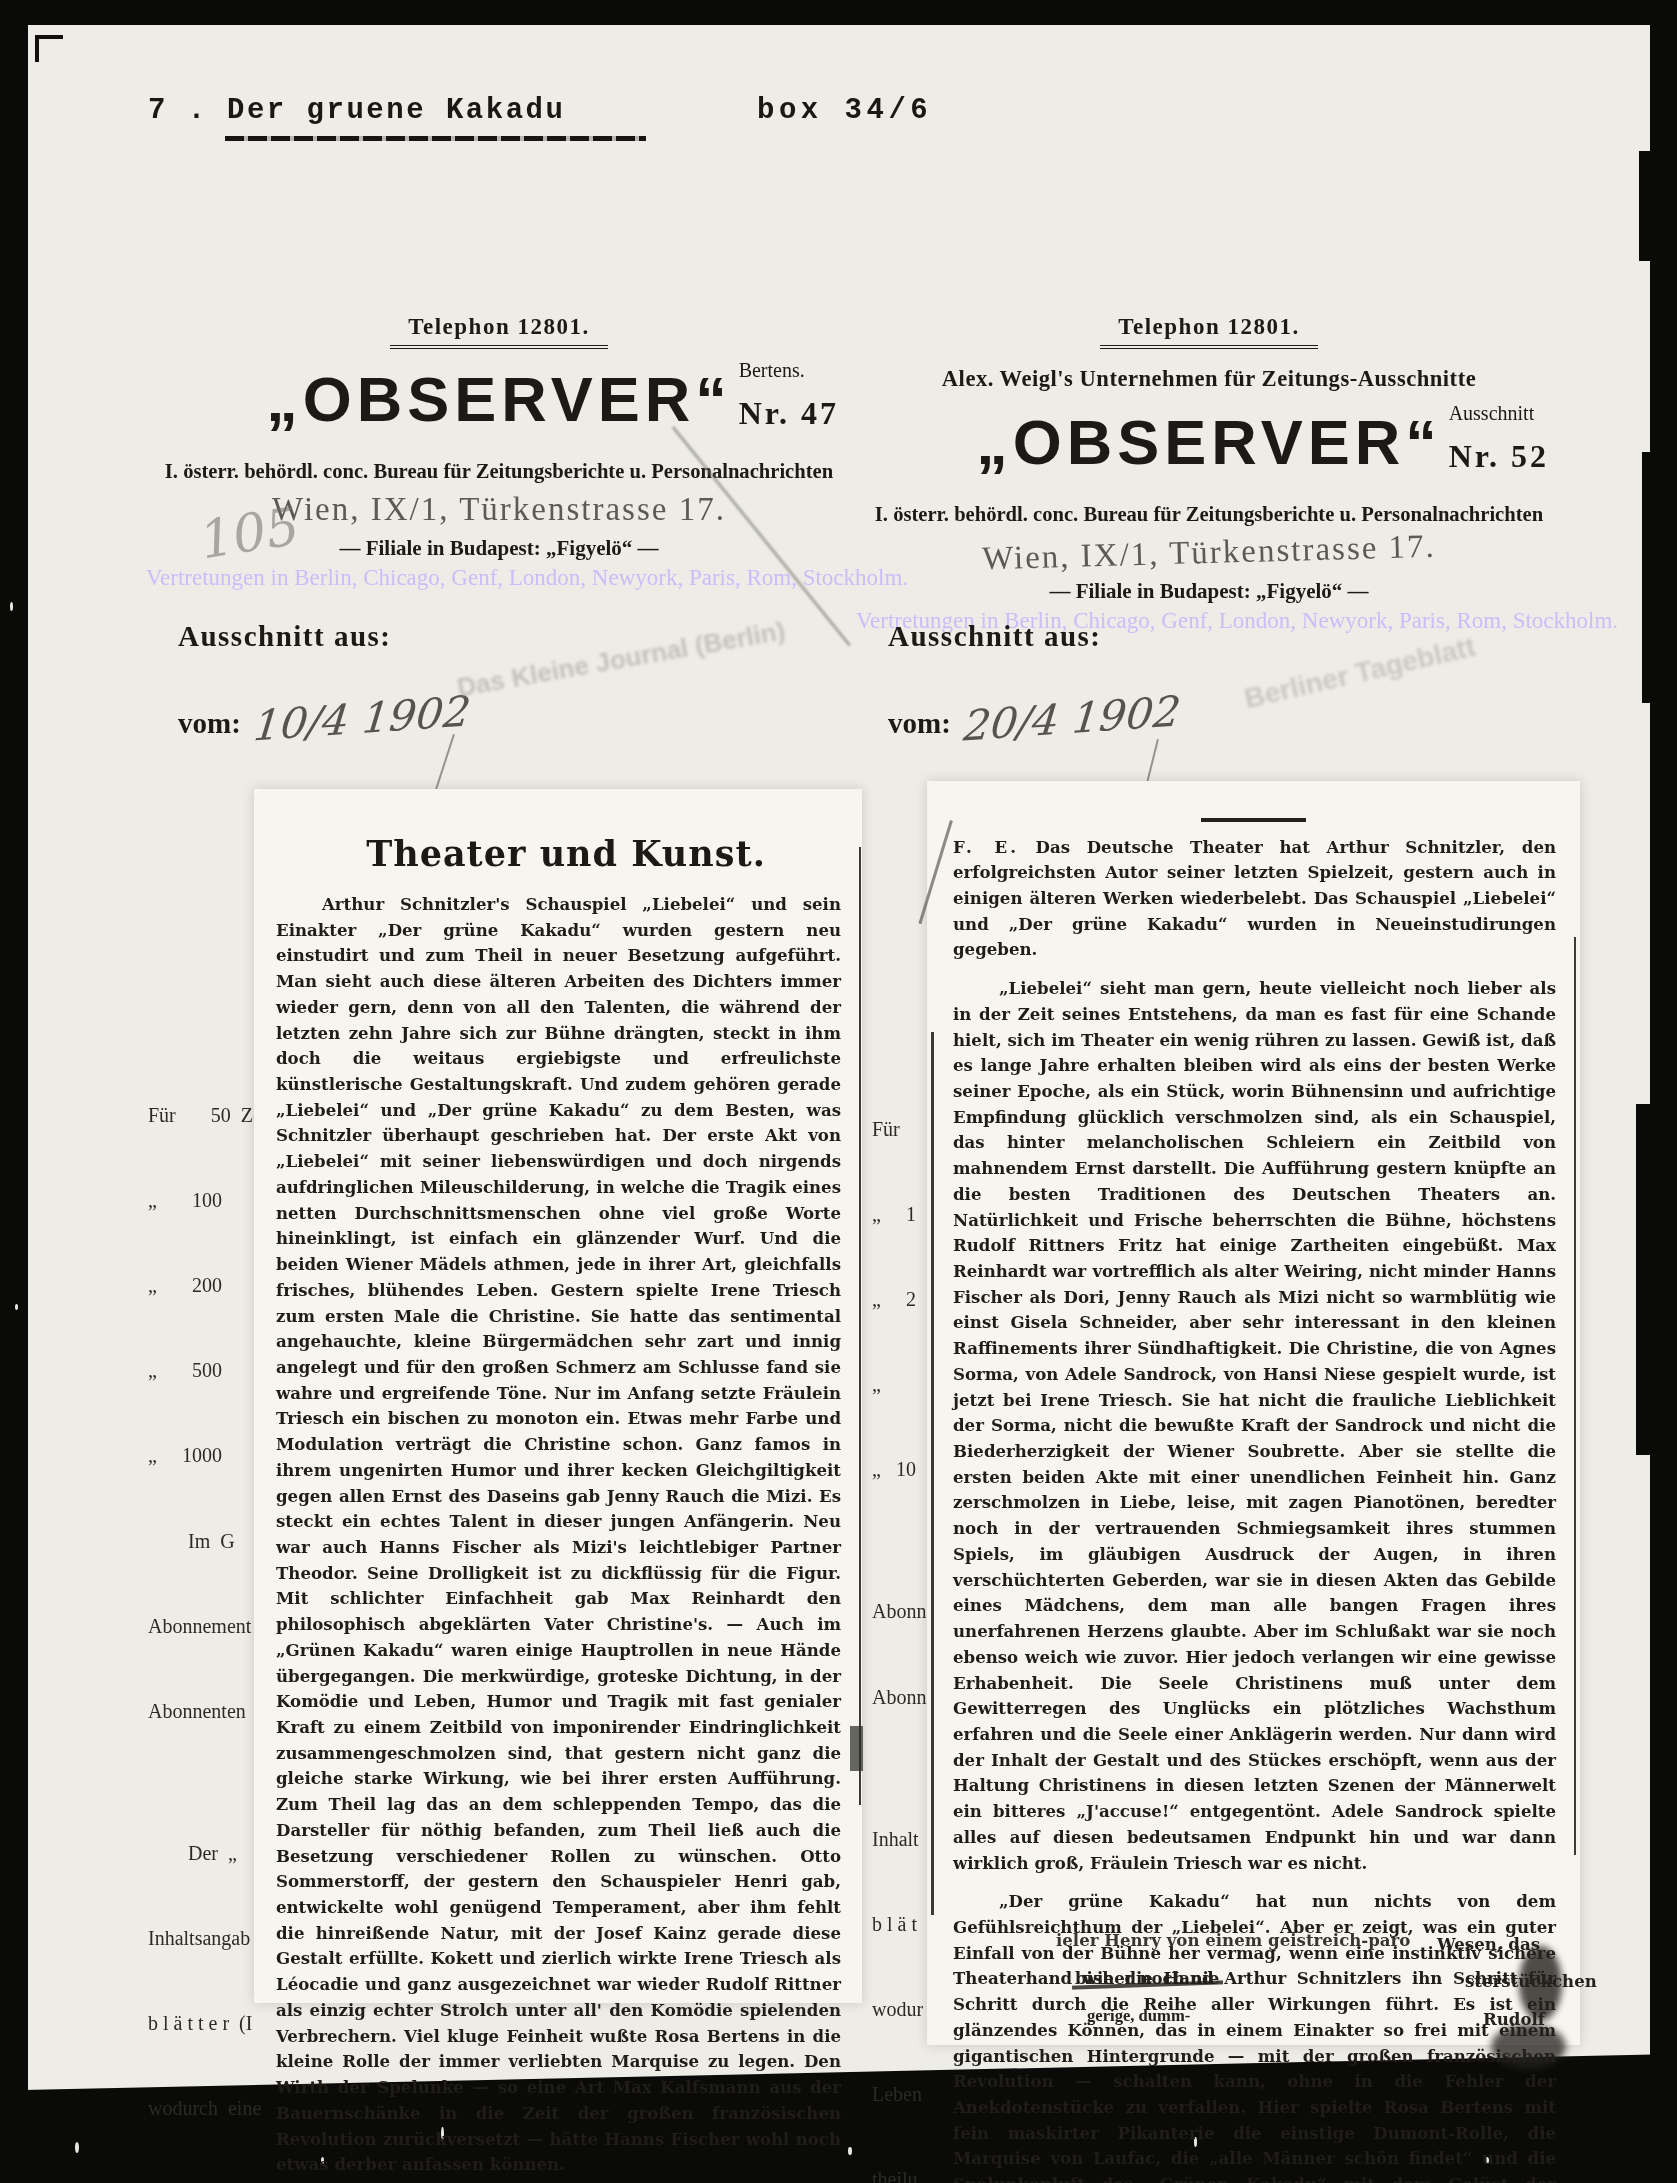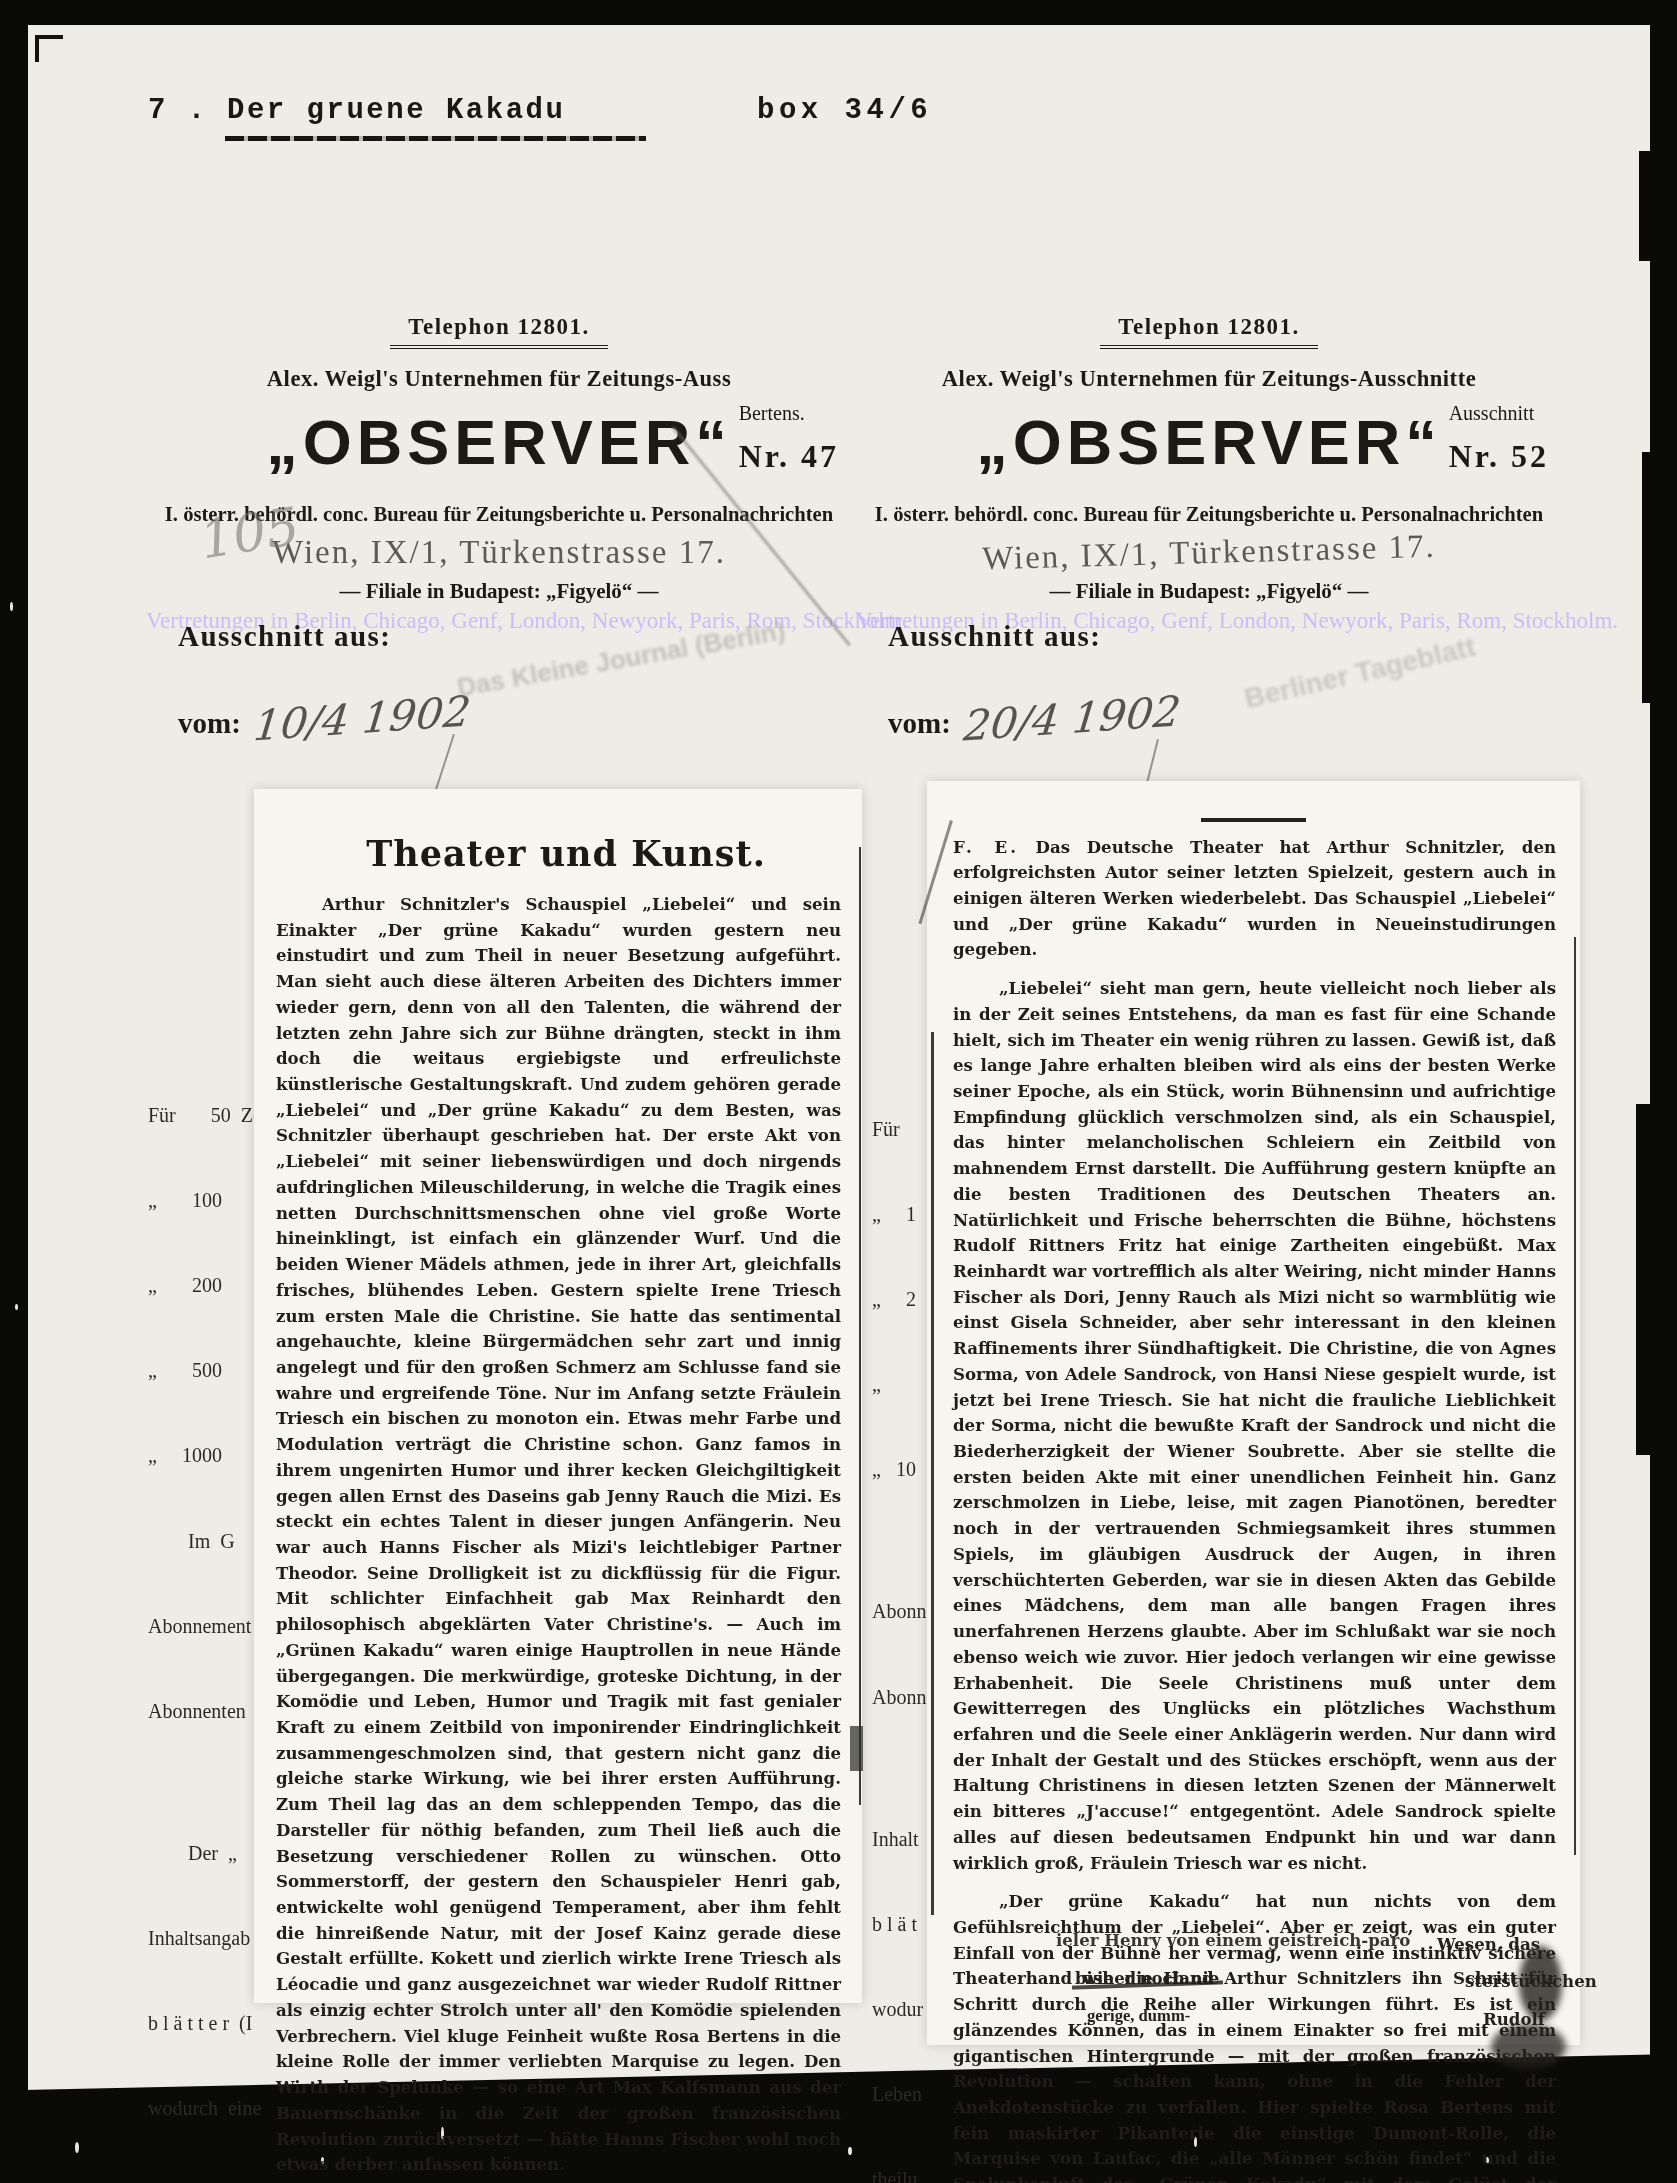--- a/index.html
+++ b/index.html
@@ -123,21 +123,20 @@
   <div class="speck" style="left:15px;top:1304px;width:3px;height:6px;"></div>
   <div class="corner-bracket"></div>
 
   <div class="hdr" id="hdr-index">7 .</div>
   <div class="hdr" id="hdr-title">Der gruene Kakadu</div>
   <div id="hdr-underline"></div>
   <div class="hdr" id="hdr-box">box 34/6</div>
 
   <div class="form" id="form1">
     <div><span class="telephon">Telephon 12801.</span></div>
-    <div class="company">Alex. Weigl's Unternehmen für Zeitungs-Auss</div>
     <div class="obs-row">
       <div class="observer">„OBSERVER“</div>
       <div class="aus-col">
         <div class="aus-label">Bertens.</div>
         <div class="nr">Nr. 47</div>
       </div>
     </div>
     <div class="bureau">I. österr. behördl. conc. Bureau für Zeitungsberichte u. Personalnachrichten</div>
     <div class="address">Wien, IX/1, Türkenstrasse 17.</div>
     <div class="filiale">— Filiale in Budapest: „Figyelö“ —</div>

